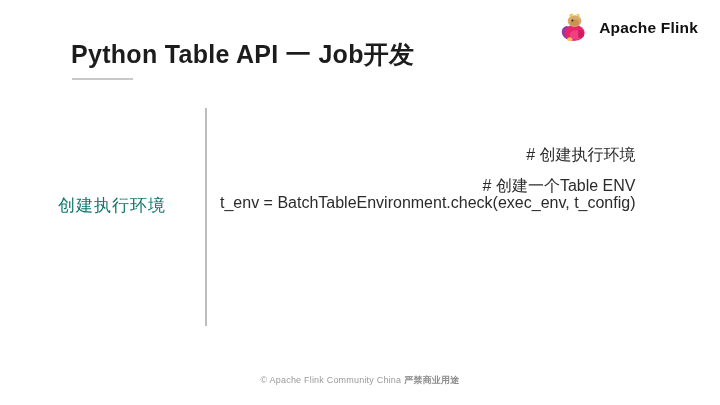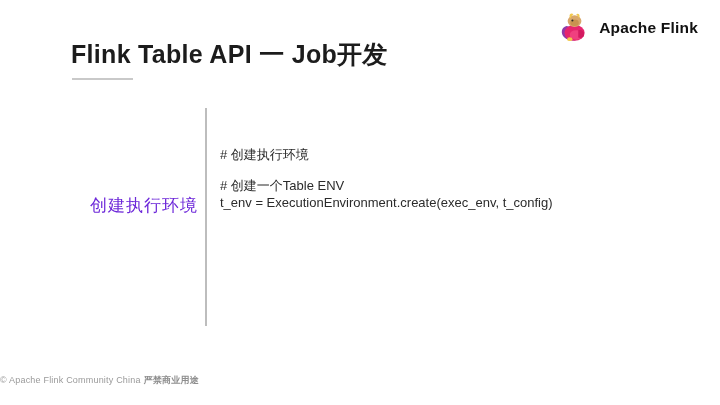--- a/index.html
+++ b/index.html
@@ -63,62 +63,64 @@
     height: 1.5px;
     background: #c9c9c9;
   }
 
   
   .section-label {
     position: absolute;
     left: 58px;
     top: 194px;
     width: 140px;
-    text-align: right;
+    text-align: left;
     font-size: 17px;
-    color: #6d28d9;
+    color: #0f766e;
     letter-spacing: 1px;
     white-space: nowrap;
   }
 
   .divider {
     position: absolute;
     left: 205px;
     top: 108px;
     width: 1.5px;
     height: 218px;
     background: #bdbdbd;
   }
 
   .code-block {
     position: absolute;
     left: 220px;
     top: 146px;
-    font-size: 13px;
+    font-size: 16px;
     line-height: 17.5px;
     color: #2b2b2b;
     white-space: nowrap;
+    text-align: right;
   }
   .code-group {
     margin-bottom: 13px;
   }
   .code-group:last-child {
     margin-bottom: 8px;
   }
   .code-line {
     display: block;
     white-space: pre;
   }
 
   
   .footer {
     position: absolute;
     left: 0;
     right: 0;
     top: 374px;
+    text-align: center;
     font-size: 9px;
     color: #9a9a9a;
     letter-spacing: 0.2px;
   }
   .footer-cn {
     font-weight: bold;
     color: #8e8e8e;
     margin-left: 3px;
   }
 
@@ -155,34 +157,34 @@
 
       <ellipse cx="33" cy="22" rx="8" ry="6" fill="#c9924f"></ellipse>
 
       <circle cx="29" cy="18" r="1.9" fill="#2b2b2b"></circle>
 
       <ellipse cx="24" cy="53" rx="5" ry="3.5" fill="#f2c94c"></ellipse>
     </svg>
     <span class="brand-name">Apache Flink</span>
   </div>
 
-  <div class="title">Flink Table API 一 Job开发</div>
+  <div class="title">Python Table API 一 Job开发</div>
   <div class="title-rule"></div>
 
   <div class="section-label">创建执行环境</div>
 
   <div class="divider"></div>
 
   <div class="code-block">
     <div class="code-group">
       <span class="code-line"># 创建执行环境</span>
     </div>
     <div class="code-group">
       <span class="code-line"># 创建一个Table ENV</span>
-      <span class="code-line">t_env = ExecutionEnvironment.create(exec_env, t_config)</span>
+      <span class="code-line">t_env = BatchTableEnvironment.check(exec_env, t_config)</span>
     </div>
   </div>
 
   <div class="footer">
     <span>© Apache Flink Community China</span><span class="footer-cn">严禁商业用途</span>
   </div>
 
 
 </div>
 

